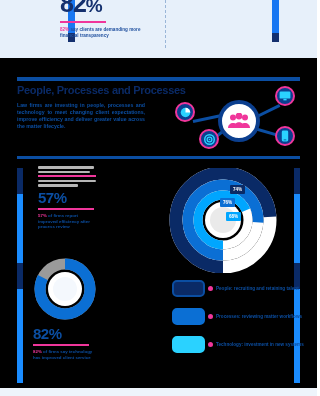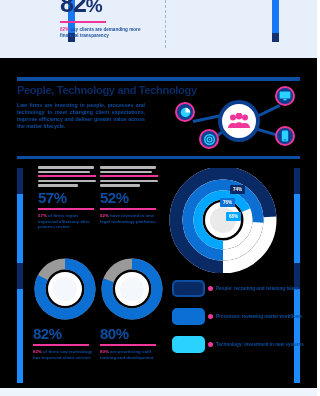--- a/index.html
+++ b/index.html
@@ -177,21 +177,21 @@
       <span class="hl">82%</span>
       <span>say clients are demanding more financial transparency</span>
     </div>
   </div>
 
 </div>
 
 <div class="panel">
 
   <div class="title-rule"></div>
-  <div class="section-title">People, Technology and Technology</div>
+  <div class="section-title">People, Processes and Processes</div>
   <div class="section-body">Law firms are investing in people, processes and technology to meet changing client expectations, improve efficiency and deliver greater value across the matter lifecycle.</div>
   <div class="body-rule"></div>
 
   <div class="network">
     <div class="net-link" style="left:18px;  top:36px; width:34px; transform:rotate(-12deg);"></div>
     <div class="net-link" style="left:40px;  top:52px; width:22px; transform:rotate(-38deg);"></div>
     <div class="net-link" style="left:76px;  top:34px; width:32px; transform:rotate(-26deg);"></div>
     <div class="net-link" style="left:76px;  top:42px; width:32px; transform:rotate(16deg);"></div>
 
     <div class="node center">
@@ -249,35 +249,20 @@
         <div class="gline w4"></div>
     </div>
     <div class="card-pct">57%</div>
     <div class="card-rule"></div>
     <div class="card-sub">
       <span class="tag">57%</span>
       <span>of firms report improved efficiency after process review</span>
     </div>
   </div>
 
-  <div class="card" style="left:100px; top:108px;">
-    <div class="card-lines">
-      <div class="gline w1"></div>
-        <div class="gline w2"></div>
-      <div class="pink-rule"></div>
-      <div class="gline w3"></div>
-        <div class="gline w4"></div>
-    </div>
-    <div class="card-pct">52%</div>
-    <div class="card-rule"></div>
-    <div class="card-sub">
-      <span class="tag">52%</span>
-      <span>have invested in new legal technology platforms</span>
-    </div>
-  </div>
 
   <div class="radial">
     <svg width="110" height="105" viewBox="0 0 110 105">
 
       <circle cx="55" cy="52" r="47" fill="none" stroke="#ffffff" stroke-width="13"></circle>
       <circle cx="55" cy="52" r="47" fill="none" stroke="#0a2a66" stroke-width="13" stroke-dasharray="218 295" transform="rotate(90 55 52)"></circle>
 
       <circle cx="55" cy="52" r="35" fill="none" stroke="#ffffff" stroke-width="11"></circle>
       <circle cx="55" cy="52" r="35" fill="none" stroke="#0b6fd4" stroke-width="11" stroke-dasharray="167 220" transform="rotate(90 55 52)"></circle>
 
@@ -300,34 +285,20 @@
       <circle cx="32" cy="31" r="12" fill="#f4f8fd"></circle>
     </svg>
     <div class="card-pct">82%</div>
     <div class="card-rule"></div>
     <div class="card-sub">
       <span class="tag">82%</span>
       <span>of firms say technology has improved client service</span>
     </div>
   </div>
 
-  <div class="donut-wrap" style="left:100px; top:200px; width:64px;">
-    <svg width="64" height="62" viewBox="0 0 64 62">
-      <circle cx="32" cy="31" r="25" fill="none" stroke="#9a9a9a" stroke-width="11"></circle>
-      <circle cx="32" cy="31" r="25" fill="none" stroke="#0b6fd4" stroke-width="11" stroke-dasharray="126 157" transform="rotate(-90 32 31)"></circle>
-      <circle cx="32" cy="31" r="17" fill="#ffffff"></circle>
-      <circle cx="32" cy="31" r="12" fill="#f4f8fd"></circle>
-    </svg>
-    <div class="card-pct">80%</div>
-    <div class="card-rule"></div>
-    <div class="card-sub">
-      <span class="tag">80%</span>
-      <span>are prioritising staff training and development</span>
-    </div>
-  </div>
 
   <div class="legend">
     <div class="legend-row">
       <div class="swatch s1"></div>
       <div class="dot"></div>
       <div class="legend-text">People: recruiting and retaining talent</div>
     </div>
     <div class="legend-row">
       <div class="swatch s2"></div>
       <div class="dot"></div>

